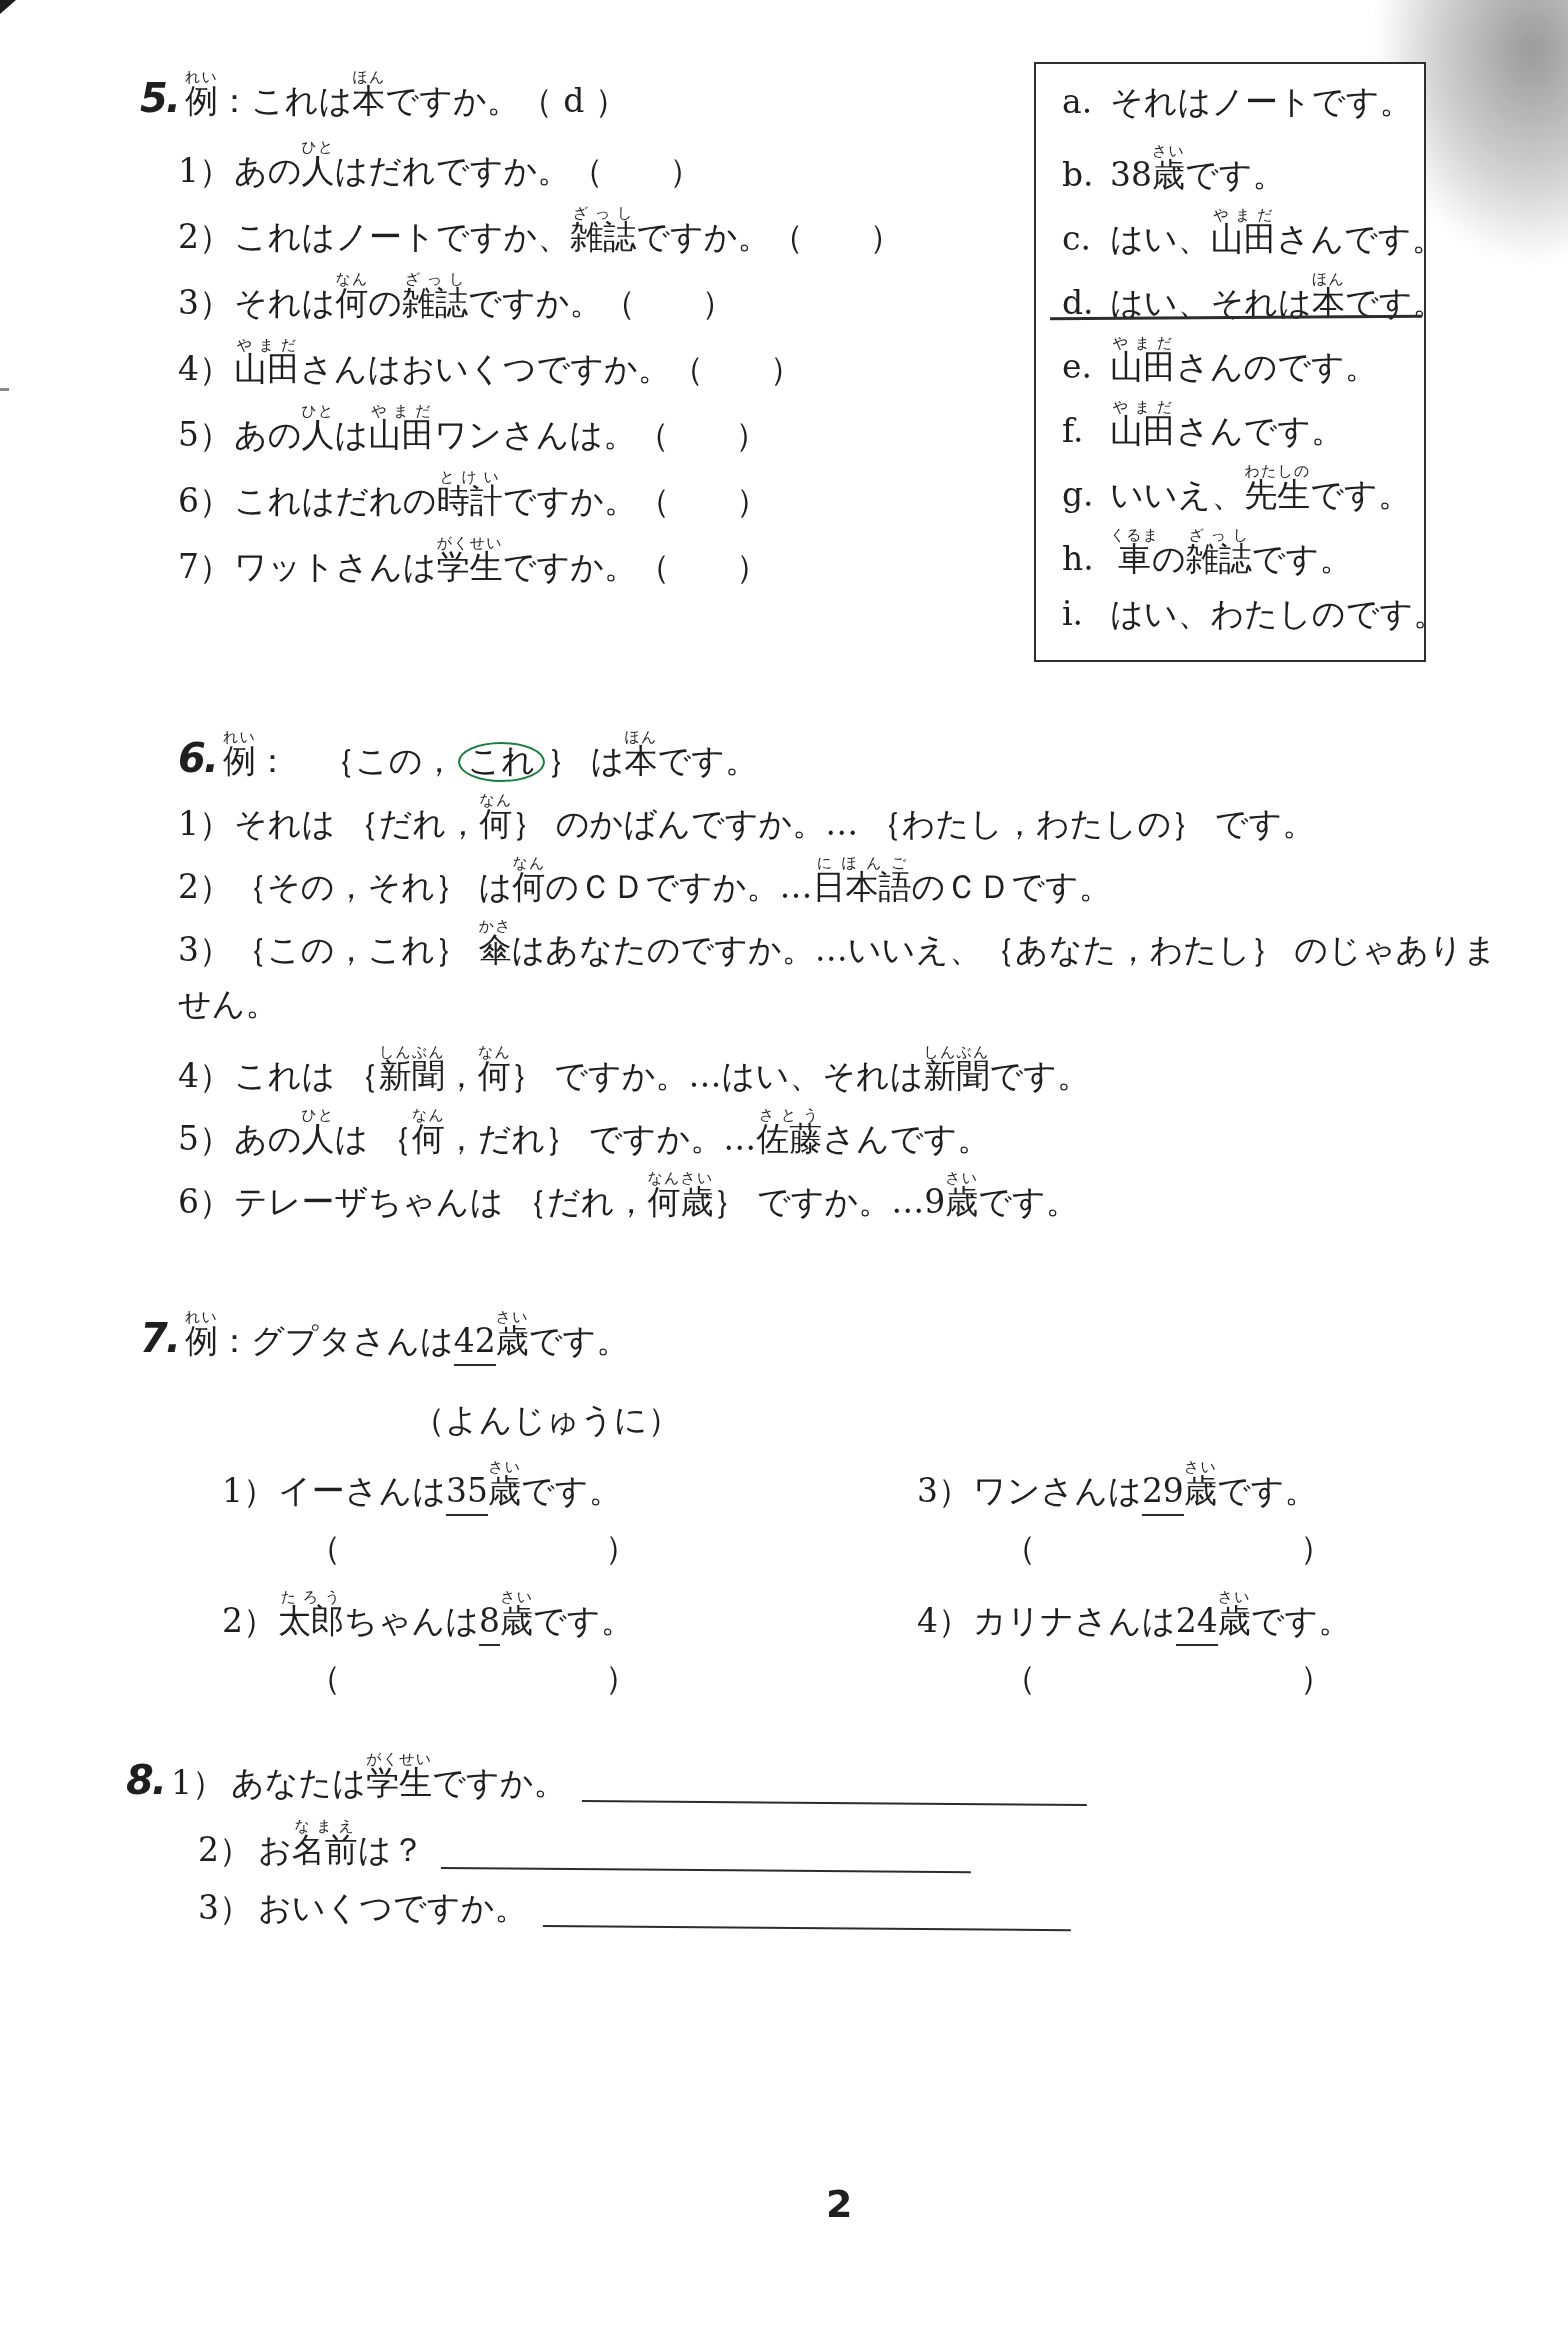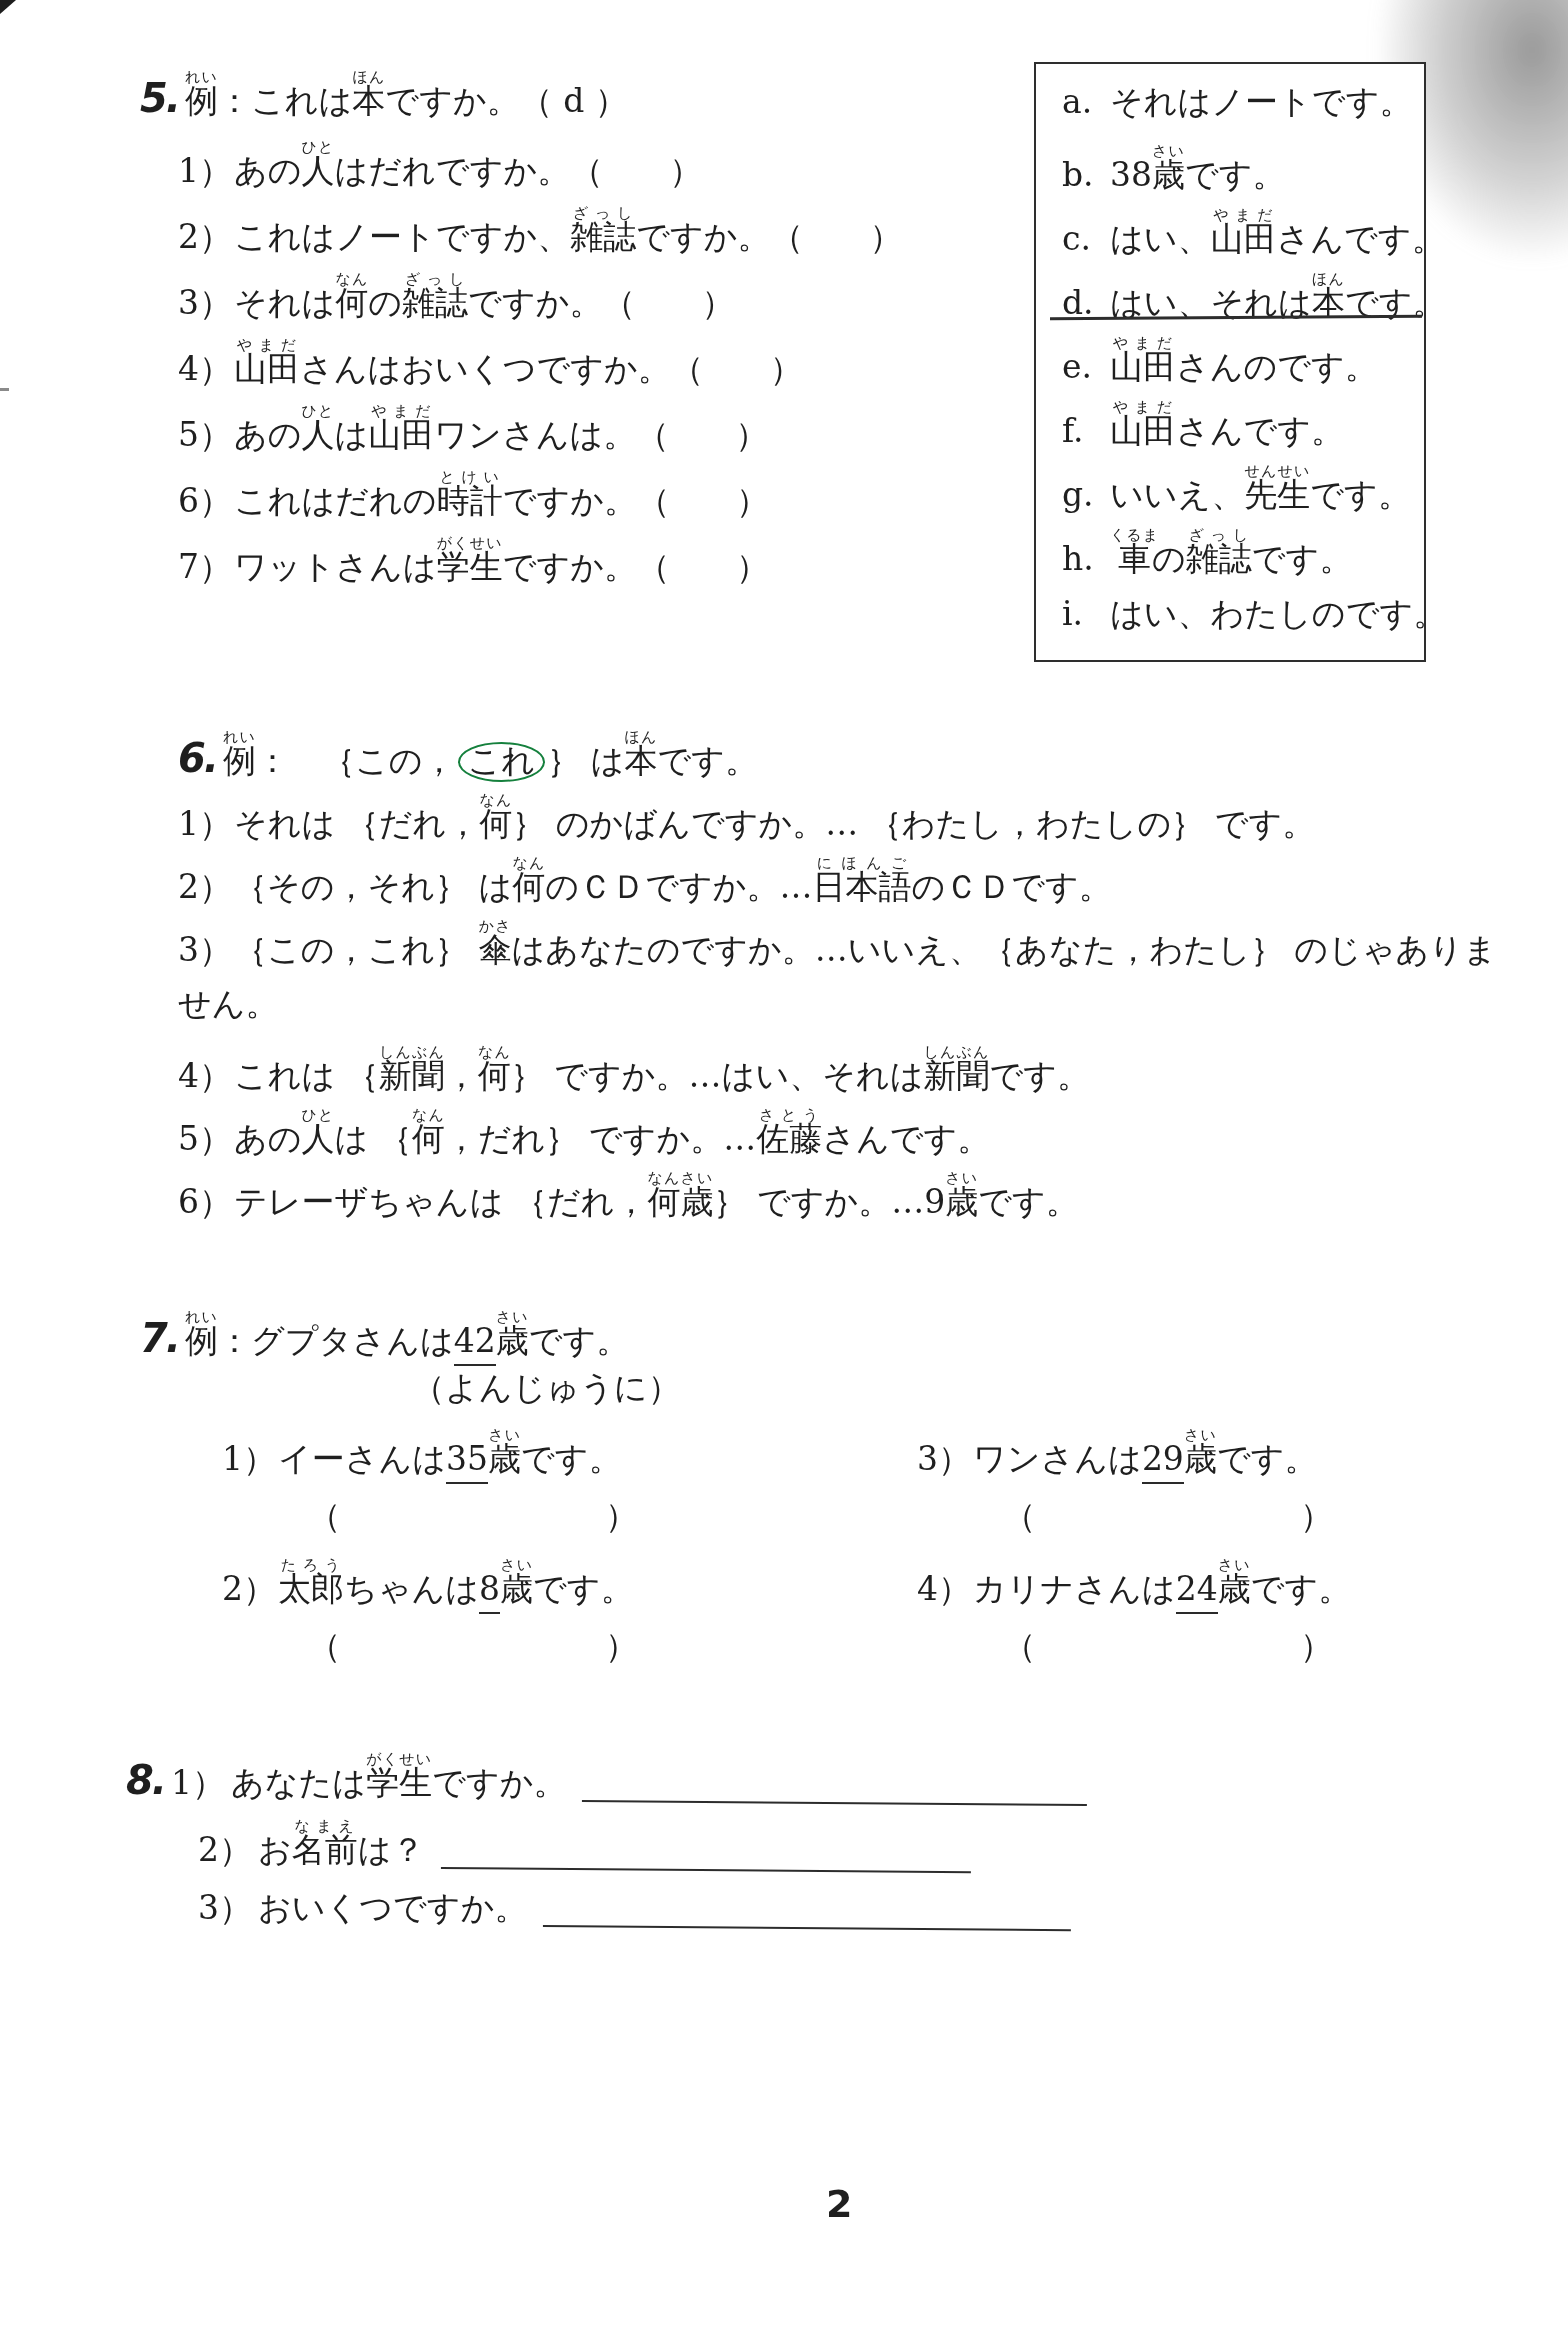--- a/index.html
+++ b/index.html
@@ -60,21 +60,21 @@
     background:#2d2d2d;transform:rotate(-0.4deg);
   }
   
   .s6{position:absolute;left:140px;top:730px;width:1400px;}
   .s6 .hdr{height:66px;}
   .s6 .row{height:63px;margin-left:38px;}
   .s6 .cont{}
   
   .s7{position:absolute;left:140px;top:1310px;width:1380px;}
   .s7 .hdr{height:56px;}
-  .s7 .hint-row{height:62px;padding-left:272px;}
+  .s7 .hint-row{height:62px;padding-left:272px;margin-top:32px;}
   .s7 .grid{display:grid;grid-template-columns:695px auto;margin-left:82px;}
   .s7 .q{height:66px;}
   .s7 .ans{height:64px;display:flex;align-items:baseline;padding-left:86px;white-space:nowrap;}
   
   .s8{position:absolute;left:126px;top:1752px;width:1380px;}
   .s8 .row{height:67px;}
   .s8 .indent{padding-left:72px;}
   .s8 .inum{min-width:60px;}
   .blank{
     display:inline-block;height:4px;
@@ -160,21 +160,21 @@
     <div class="opt">
       <span class="letter">e.</span>
       <span><ruby>山田<rt>やまだ</rt></ruby><span>さんのです。</span></span>
     </div>
     <div class="opt">
       <span class="letter">f.</span>
       <span><ruby>山田<rt>やまだ</rt></ruby><span>さんです。</span></span>
     </div>
     <div class="opt">
       <span class="letter">g.</span>
-      <span><span>いいえ、</span><ruby>先生<rt>せんせい</rt></ruby><span>です。</span></span>
+      <span><span>いいえ、</span><ruby>先生<rt>わたしの</rt></ruby><span>です。</span></span>
     </div>
     <div class="opt">
       <span class="letter">h.</span>
       <span><ruby>車<rt>くるま</rt></ruby><span>の</span><ruby>雑誌<rt>ざっし</rt></ruby><span>です。</span></span>
     </div>
     <div class="opt">
       <span class="letter">i.</span>
       <span><span>はい、わたしのです。</span></span>
     </div>
   </div>

